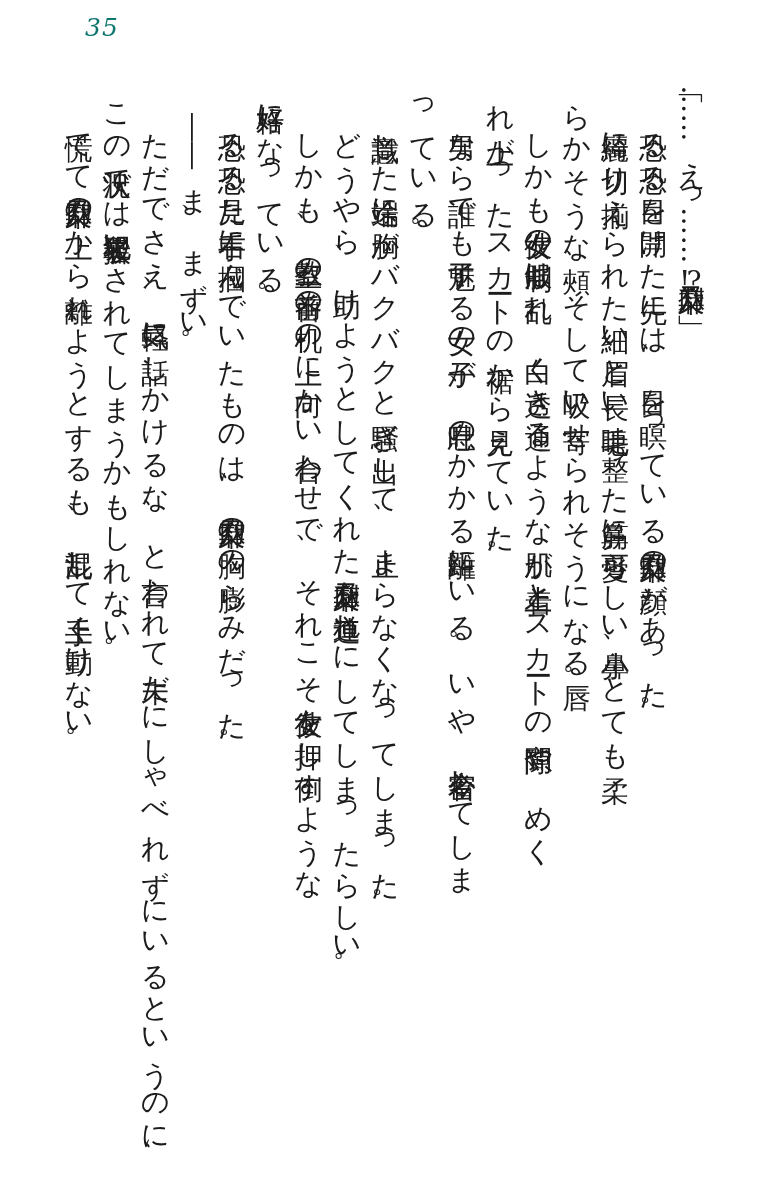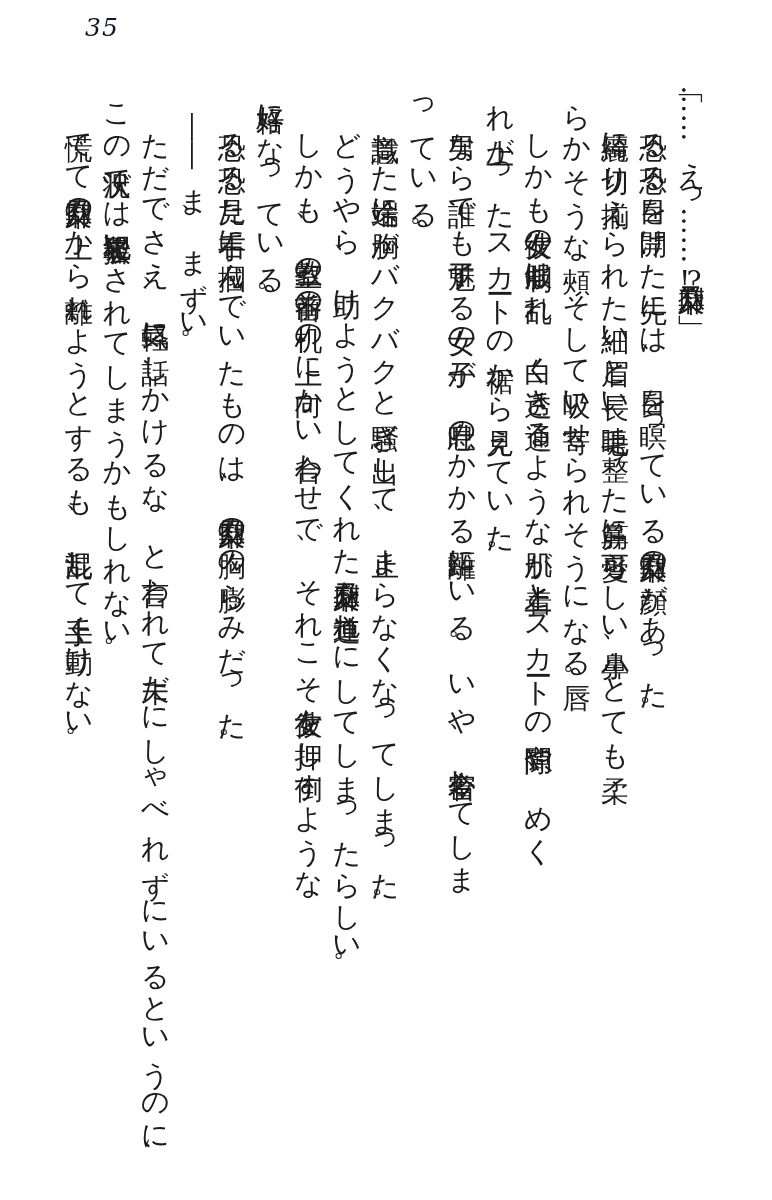--- a/index.html
+++ b/index.html
@@ -17,21 +17,21 @@
   .page {
     position: absolute;
     inset: 0;
   }
   .page-number {
     position: absolute;
     top: 13px;
     left: 85px;
     font-size: 25px;
     font-style: italic;
-    color: #0f172a;
+    color: #0f766e;
     letter-spacing: 1px;
     font-family: "DejaVu Serif", "Liberation Serif", serif;
   }
   .text-block {
     position: absolute;
     top: 85px;
     right: 62px;
     height: 1105px;
     writing-mode: vertical-rl;
     text-orientation: mixed;

